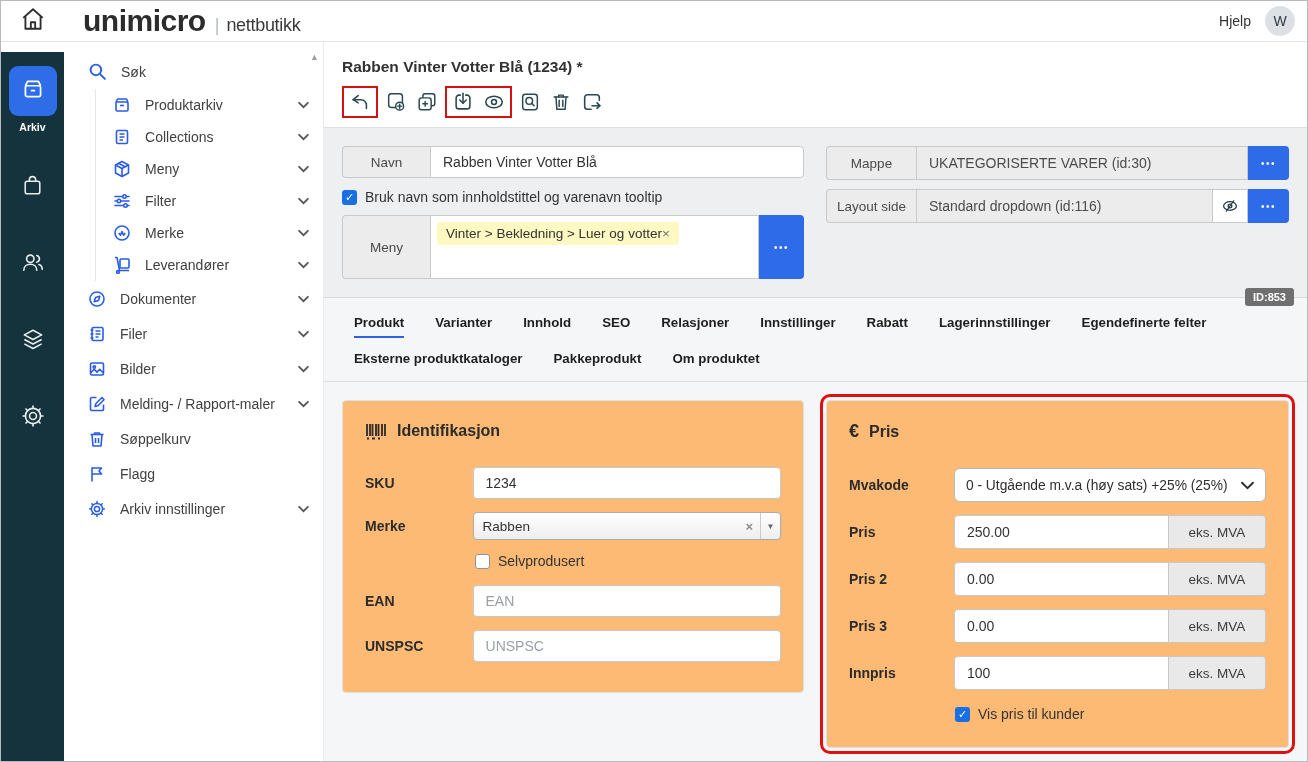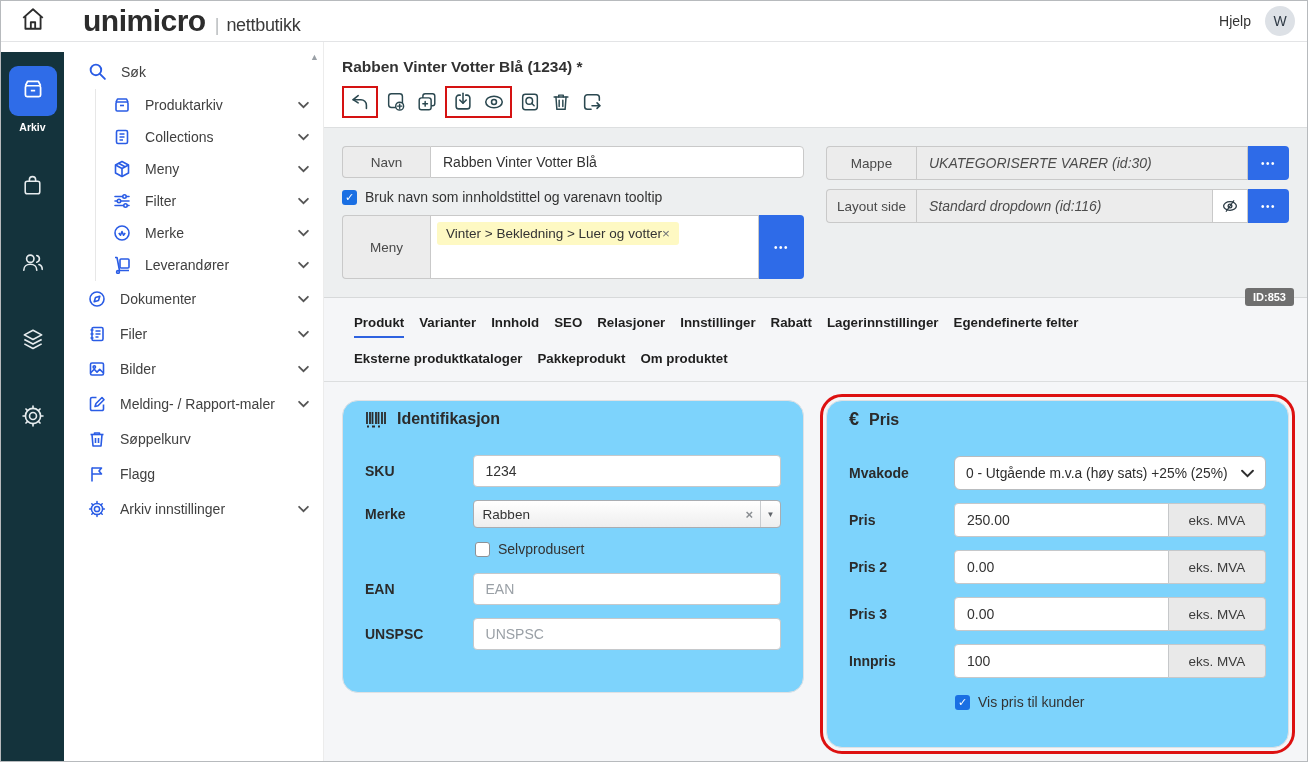--- a/index.html
+++ b/index.html
@@ -64,38 +64,38 @@
   .cbx.off { background:#fff; border:1.5px solid #8d9196; }
   .meny-group { display:flex; height:64px; }
   .meny-label { height:auto; }
   .meny-val { flex:1; border:1px solid #c9c9c9; background:#fff; padding:6px; }
   .chip { display:inline-flex; align-items:center; gap:0; background:#fef9c3; border-radius:3px; padding:4px 9px; font-size:13.5px; color:#333; }
   .chip-x { color:#6d7175; cursor:pointer; }
   .dots-btn { background:#2e6be8; color:#fff; border-radius:0 4px 4px 0; display:flex; align-items:center; justify-content:center; font-size:10px; letter-spacing:1.5px; cursor:pointer; flex:none; }
   .meny-dots { width:45px; }
   .r-group { height:34px; }
   .r-group .ilabel { width:90px; font-size:13.5px; }
-  .r-val { flex:1; border:1px solid #c9c9c9; background:#ececec; color:#4c4c4c; font-size:14px; display:flex; align-items:center; padding:0 12px; min-width:0;font-style:italic; }
+  .r-val { flex:1; border:1px solid #c9c9c9; background:#ececec; color:#4c4c4c; font-size:14px; display:flex; align-items:center; padding:0 12px; min-width:0; }
   .r-dots { width:41px; }
   .eye-btn { width:35px; background:#fff; border:1px solid #c9c9c9; border-left:none; display:flex; align-items:center; justify-content:center; cursor:pointer; flex:none; }
   .eye-btn svg { stroke:#2b3a44; }
   .mt9 { margin-top:9px; }
   .id-badge { position:absolute; right:13px; bottom:-9px; background:#6f6f6f; color:#fff; font-size:11px; font-weight:700; padding:3px 8px; border-radius:3px; z-index:3; }
 
   
   .tabs-band { background:#f5f6f8; border-bottom:1px solid #dcdedf; padding:17px 18px 15px 30px; }
-  .tab-row { display:flex; gap:15px; }
+  .tab-row { display:flex; gap:31px; }
   .tab-row + .tab-row { margin-top:13px; }
   .tab { font-size:13.3px; font-weight:700; color:#1f1f1f; padding-bottom:8px; cursor:pointer; white-space:nowrap; }
   .tab.active { color:#1d1d1d; border-bottom:2px solid #2e62e0; padding-bottom:6px; }
   .tab-row.second .tab { padding-bottom:0; }
 
   
   .content { flex:1; padding:18px; display:flex; gap:22px; align-items:flex-start; }
-  .card { background:#7dd3fc; border:1px solid #dfe1e4; border-radius:16px; padding:8px 22px; }
+  .card { background:#fdba74; border:1px solid #dfe1e4; border-radius:4px; padding:20px 22px; }
   .card-id { width:462px; height:293px; }
   .card-pris { width:463px; height:348px; outline:3px solid #dd1111; outline-offset:3px; }
   .card-head { display:flex; align-items:center; gap:10px; font-size:16px; font-weight:700; color:#2b2b2b; margin-bottom:26px; }
   .euro { font-size:18px; font-weight:700; }
   .frow { display:flex; align-items:center; margin-bottom:13px; }
   .frow .flabel { font-size:14px; font-weight:700; color:#2b2b2b; }
   .card-id .flabel { width:110px; }
   .card-pris .flabel { width:106px; }
   .tinput { width:315px; height:32px; border:1px solid #c6c8ca; border-radius:4px; padding:0 12px; font-size:14px; color:#333; font-family:"Liberation Sans",sans-serif; }
   .tinput::placeholder { color:#9aa0a6; }

